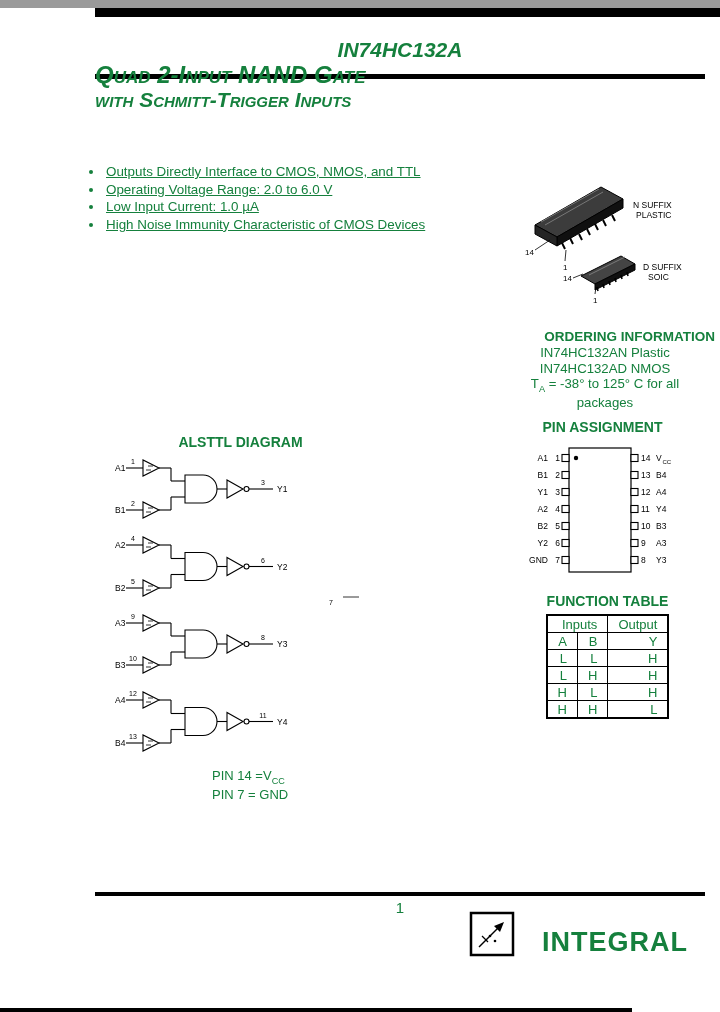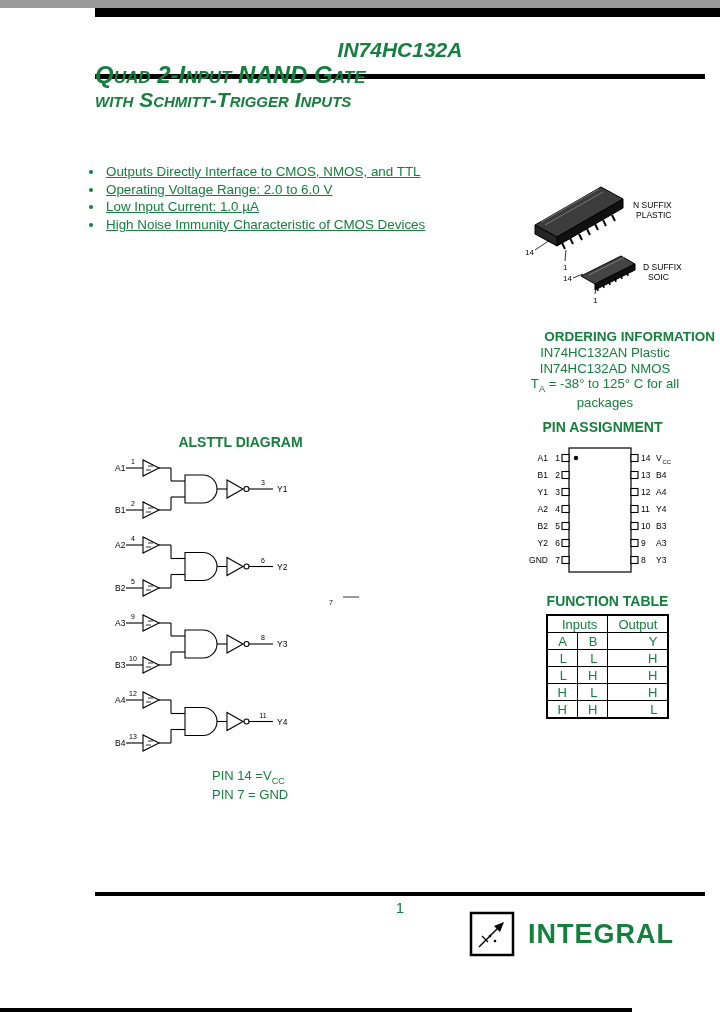--- a/index.html
+++ b/index.html
@@ -48,21 +48,21 @@
   .pa-sub{font-size:6px;}
   .end{text-anchor:end;}
 
   #ft-block{left:525px;top:585px;width:165px;}
   #ft-block table{border-collapse:collapse;margin:5px auto 0;border:2px solid #000;}
   #ft-block th,#ft-block td{border:1px solid #000;font-size:13px;font-weight:normal;
                             text-align:right;height:16px;padding:0 10px;}
 
   #rule-bottom{left:95px;top:884px;width:610px;height:4px;background:#000;}
   #page-number{left:95px;top:891px;width:610px;text-align:center;font-size:15px;}
-  #logo-block{left:468px;top:902px;display:flex;align-items:center;gap:12px;}
+  #logo-block{left:468px;top:902px;display:flex;align-items:flex-end;gap:26px;}
   #logo-text{font-size:27px;font-weight:bold;letter-spacing:1px;}
   #bottom-bar{left:0;top:1000px;width:632px;height:12px;background:#000;}
 </style>
 </head>
 <body>
 
 <div id="page">
 
   <div class="abs" id="top-bar"></div>
 

